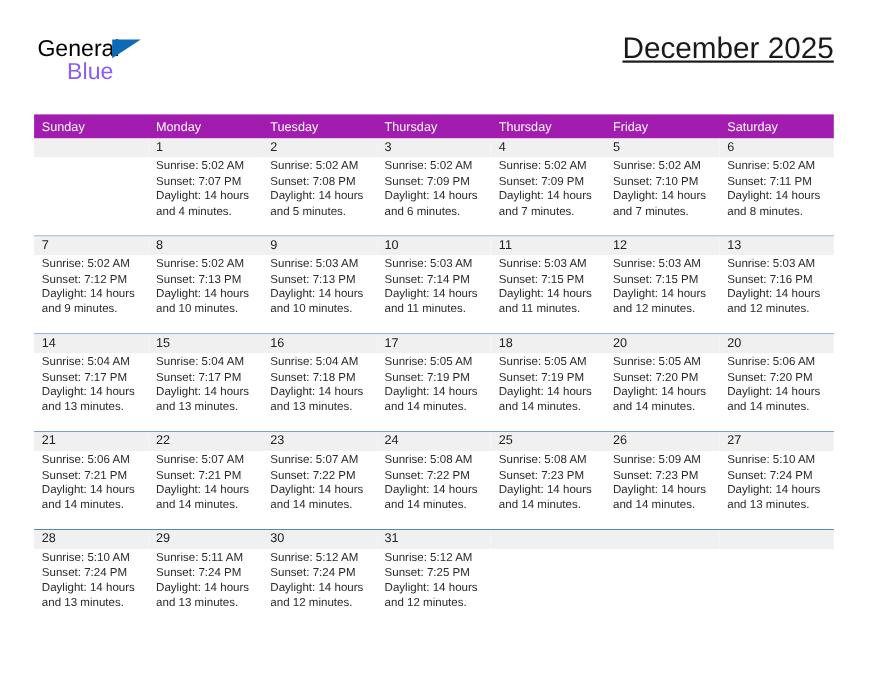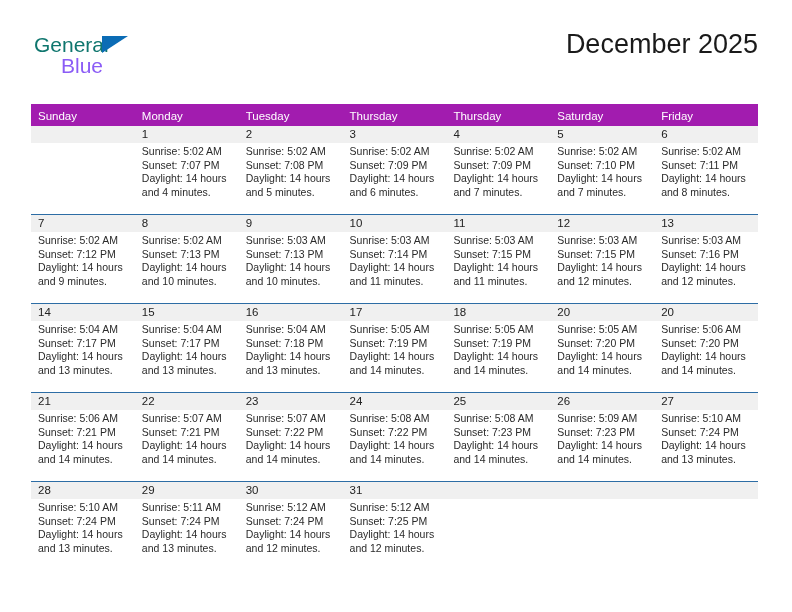--- a/index.html
+++ b/index.html
@@ -37,21 +37,21 @@
     top: 6px;
     width: 120px;
     height: 52px;
   }
   .logo-general {
     position: absolute;
     left: 0;
     top: 0;
     font-size: 21px;
     letter-spacing: 0px;
-    color: #0f766e;
+    color: #000000;
     font-family: "Liberation Sans", sans-serif;
     line-height: 21px;
   }
   .logo-triangle {
     position: absolute;
     left: 68px;
     top: 2px;
     width: 0;
     height: 0;
     border-left: 26px solid #0b6cb5;
@@ -71,20 +71,21 @@
     right: 0;
     top: 0;
     text-align: right;
   }
   .cal-title {
     font-size: 27px;
     color: #1a1a1a;
     line-height: 32px;
     font-weight: normal;
     white-space: nowrap;
+    text-decoration: underline;
   }
   .cal-subtitle {
     font-size: 15px;
     color: #1a1a1a;
     line-height: 20px;
     margin-top: 5px;
     white-space: nowrap;
   }
 
   
@@ -174,22 +175,22 @@
   </div>
 
   <div class="calendar">
 
     <div class="weekday-row">
       <div class="weekday-cell">Sunday</div>
       <div class="weekday-cell">Monday</div>
       <div class="weekday-cell">Tuesday</div>
       <div class="weekday-cell">Thursday</div>
       <div class="weekday-cell">Thursday</div>
+      <div class="weekday-cell">Friday</div>
       <div class="weekday-cell">Saturday</div>
-      <div class="weekday-cell">Friday</div>
     </div>
 
     <div class="week-row first">
       <div class="day-cell empty">
         <div class="day-number"></div>
         <div class="day-info">
           <div></div>
           <div></div>
           <div></div>
           <div></div>

